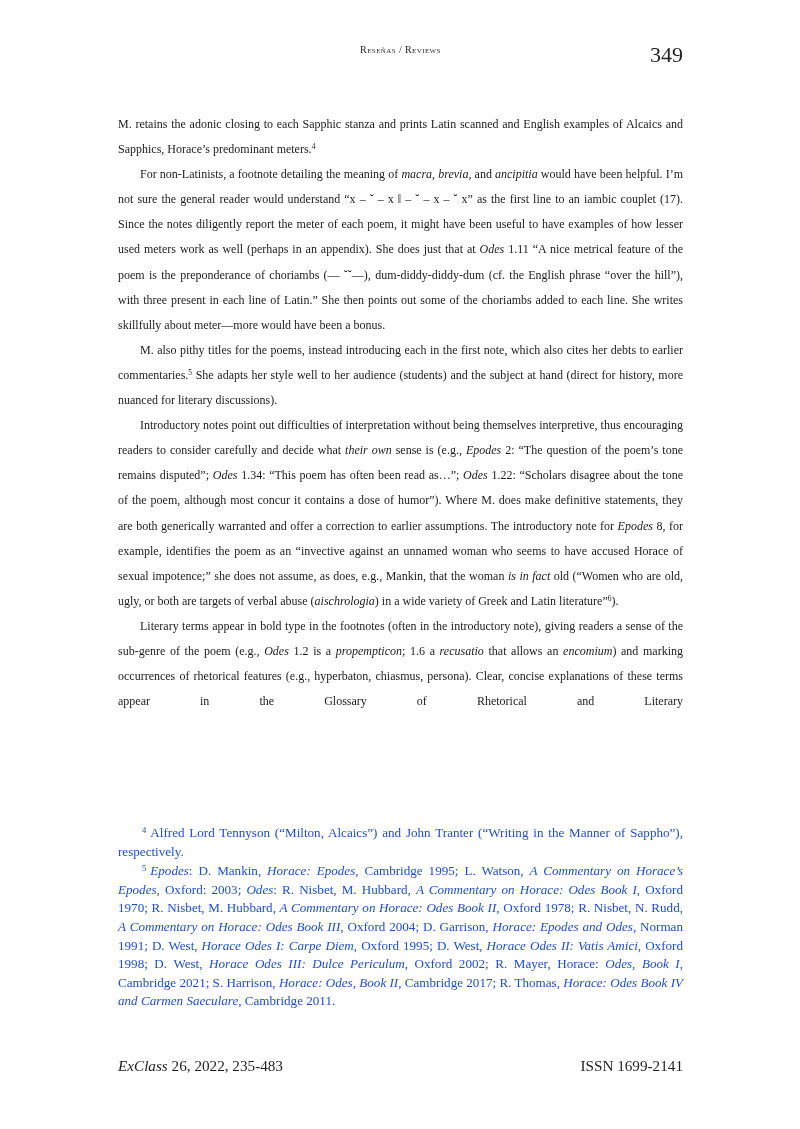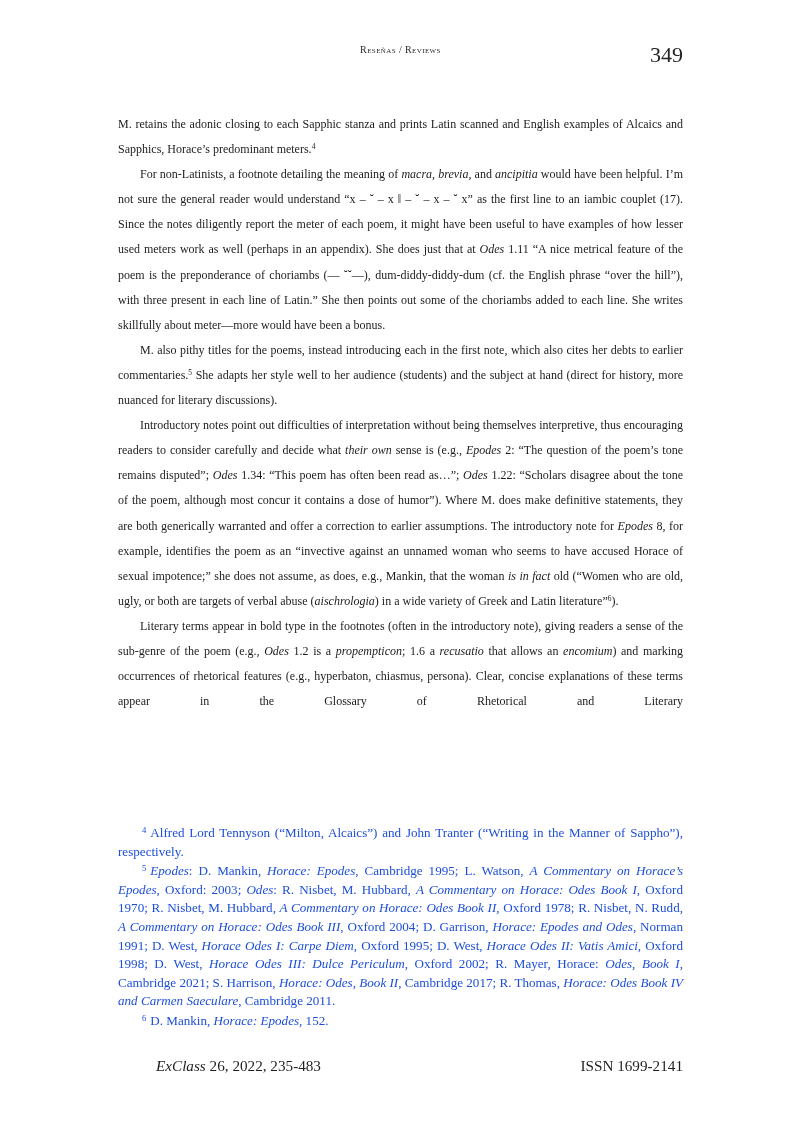--- a/index.html
+++ b/index.html
@@ -117,21 +117,20 @@
     top: 1057px;
     width: 565px;
     height: 22px;
     font-size: 15.2px;
     color: #1f1f1f;
   }
   .footer-left {
     position: absolute;
     left: 0; top: 0;
     white-space: pre;
-    margin-left: 38px;
   }
   .footer-right {
     position: absolute;
     right: 0; top: 0;
     white-space: pre;
   }
 </style>
 </head>
 <body>
 
@@ -146,21 +145,20 @@
       <p><span>M. retains the adonic closing to each Sapphic stanza and prints Latin scanned and English examples of Alcaics and Sapphics, Horace’s predominant meters.</span><sup>4</sup></p>
       <p class="indent"><span>For non-Latinists, a footnote detailing the meaning of </span><i>macra</i><span>, </span><i>brevia</i><span>, and </span><i>ancipitia</i><span> would have been helpful. I’m not sure the general reader would understand “x – ˘ – x ‖ – ˘ – x – ˘ x” as the first line to an iambic couplet (17). Since the notes diligently report the meter of each poem, it might have been useful to have examples of how lesser used meters work as well (perhaps in an appendix). She does just that at </span><i>Odes</i><span> 1.11 “A nice metrical feature of the poem is the preponderance of choriambs (— ˘˘—), dum-diddy-diddy-dum (cf. the English phrase “over the hill”), with three present in each line of Latin.” She then points out some of the choriambs added to each line. She writes skillfully about meter—more would have been a bonus.</span></p>
       <p class="indent"><span>M. also pithy titles for the poems, instead introducing each in the first note, which also cites her debts to earlier commentaries.</span><sup>5</sup><span> She adapts her style well to her audience (students) and the subject at hand (direct for history, more nuanced for literary discussions).</span></p>
       <p class="indent"><span>Introductory notes point out difficulties of interpretation without being themselves interpretive, thus encouraging readers to consider carefully and decide what </span><i>their own</i><span> sense is (e.g., </span><i>Epodes</i><span> 2: “The question of the poem’s tone remains disputed”; </span><i>Odes</i><span> 1.34: “This poem has often been read as…”; </span><i>Odes</i><span> 1.22: “Scholars disagree about the tone of the poem, although most concur it contains a dose of humor”). Where M. does make definitive statements, they are both generically warranted and offer a correction to earlier assumptions. The introductory note for </span><i>Epodes</i><span> 8, for example, identifies the poem as an “invective against an unnamed woman who seems to have accused Horace of sexual impotence;” she does not assume, as does, e.g., Mankin, that the woman </span><i>is in fact</i><span> old (“Women who are old, ugly, or both are targets of verbal abuse (</span><i>aischrologia</i><span>) in a wide variety of Greek and Latin literature”</span><sup>6</sup><span>).</span></p>
       <p class="indent cont"><span>Literary terms appear in bold type in the footnotes (often in the introductory note), giving readers a sense of the sub-genre of the poem (e.g., </span><i>Odes</i><span> 1.2 is a </span><i>propempticon</i><span>; 1.6 a </span><i>recusatio</i><span> that allows an </span><i>encomium</i><span>) and marking occurrences of rhetorical features (e.g., hyperbaton, chiasmus, persona). Clear, concise explanations of these terms appear in the Glossary of Rhetorical and Literary</span></p>
     </div>
 
   <div class="footnotes" id="footnotes">
       <p><sup>4</sup><span>Alfred Lord Tennyson (“Milton, Alcaics”) and John Tranter (“Writing in the Manner of Sappho”), respectively.</span></p>
       <p><sup>5</sup><i>Epodes</i><span>: D. Mankin, </span><i>Horace: Epodes</i><span>, Cambridge 1995; L. Watson, </span><i>A Commentary on Horace’s Epodes</i><span>, Oxford: 2003; </span><i>Odes</i><span>: R. Nisbet, M. Hubbard, </span><i>A Commentary on Horace: Odes Book I</i><span>, Oxford 1970; R. Nisbet, M. Hubbard, </span><i>A Commentary on Horace: Odes Book II</i><span>, Oxford 1978; R. Nisbet, N. Rudd, </span><i>A Commentary on Horace: Odes Book III</i><span>, Oxford 2004; D. Garrison, </span><i>Horace: Epodes and Odes</i><span>, Norman 1991; D. West, </span><i>Horace Odes I: Carpe Diem</i><span>, Oxford 1995; D. West, </span><i>Horace Odes II: Vatis Amici</i><span>, Oxford 1998; D. West, </span><i>Horace Odes III: Dulce Periculum</i><span>, Oxford 2002; R. Mayer, Horace: </span><i>Odes, Book I</i><span>, Cambridge 2021; S. Harrison, </span><i>Horace: Odes, Book II</i><span>, Cambridge 2017; R. Thomas, </span><i>Horace: Odes Book IV and Carmen Saeculare</i><span>, Cambridge 2011.</span></p>
-      <p><sup>6</sup><span>D. Mankin, </span><i>Horace: Epodes</i><span>, 152.</span></p>
     </div>
 
   <div class="footer">
     <div class="footer-left"><i>ExClass</i><span> 26, 2022, 235-483</span></div>
     <div class="footer-right">ISSN 1699-2141</div>
   </div>
 
 </div>
 
 </body></html>

